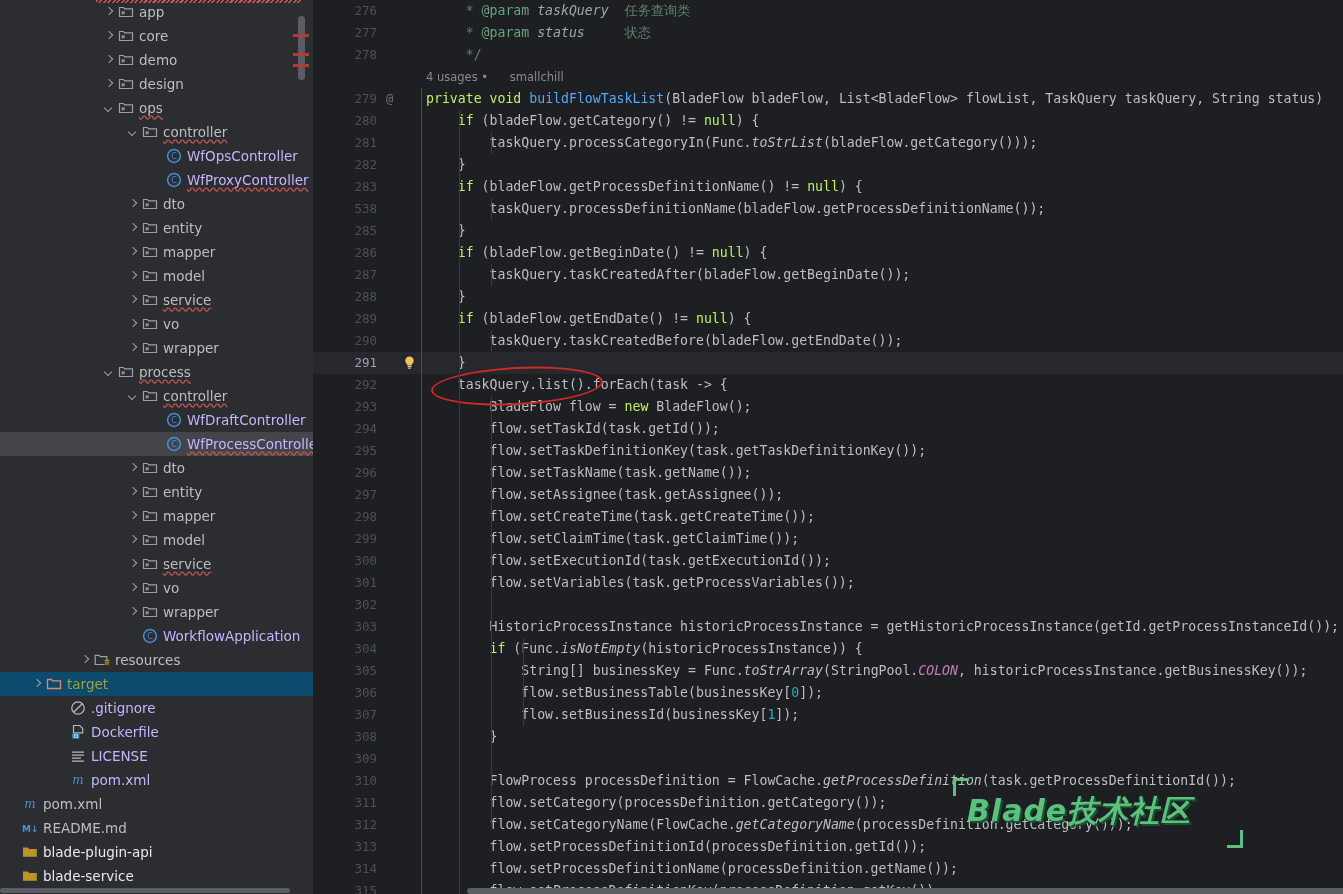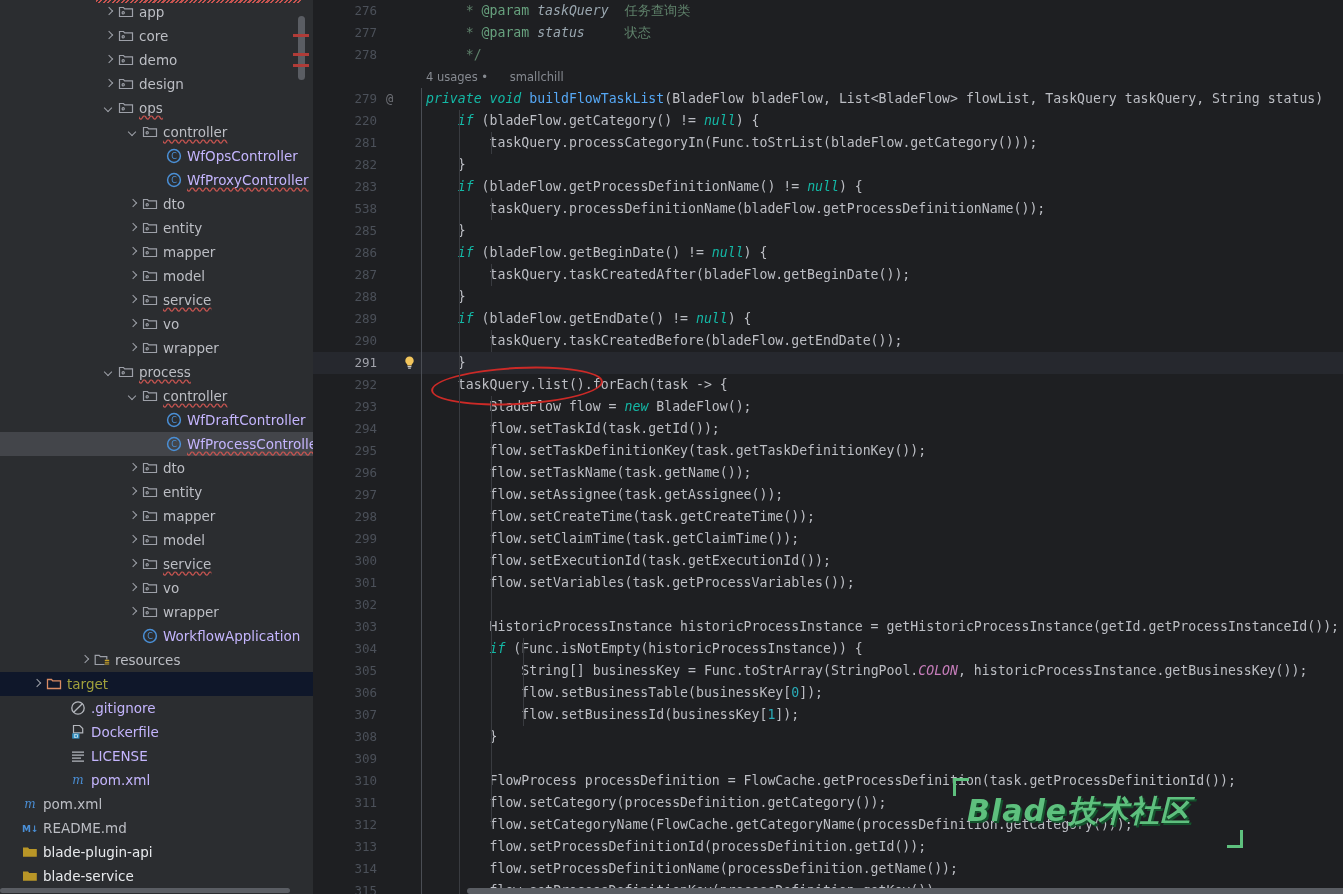--- a/index.html
+++ b/index.html
@@ -24,21 +24,21 @@
     height: 24px;
     display: flex;
     align-items: center;
     position: relative;
     font-size: 13.5px;
     color: #dfe1e5;
     white-space: nowrap;
     padding-right: 4px;
   }
   .trow.sel     { background: #43454a; }
-  .trow.target-hl { background: #0f172a; text-align: center; }
+  .trow.target-hl { background: #0c4a6e; text-align: center; }
   .twist {
     width: 11px; height: 11px;
     flex: 0 0 11px;
     position: relative;
     margin-right: 3px;
   }
   .twist.closed::before {
     content: "";
     position: absolute; left: 2px; top: 1px;
     width: 5px; height: 5px;
@@ -110,27 +110,27 @@
     color: #bcbec4;
   }
   .annot {
     position: absolute; left: 113px;
     font-family: "DejaVu Sans", sans-serif; font-size: 11.5px; color: #868a91;
   }
   .annot .who { margin-left: 18px; }
   .at-mark { position: absolute; left: 73px; color: #6e7076; font-size: 12px; font-family:"DejaVu Sans Mono", monospace;}
 
   
-  .k  { color: #14b8a6; font-style: italic; }   
+  .k  { color: #bef264; }   
   .m  { color: #56a8f5; }
   .num{ color: #2aacb8; }
   .doc{ color: #5f826b; }
   .tag{ color: #67a17e; }
   .pv { color: #9aa7b0; font-style: italic; }
-  .it { color: #bcbec4; }
+  .it { color: #bcbec4; font-style: italic; }
   .cst{ color: #c77dbb; font-style: italic; }
 
   
   .iguide { position: absolute; width: 1px; background: #393b40; top: 0; height: 22px; }
   .vbar-fold {
     position: absolute; left: 108px; width: 1px; background: #4a4d54;
   }
   .bulb {
     position: absolute; left: 89px; top: 3px; width: 15px; height: 16px;
   }
@@ -517,21 +517,21 @@
   </div>
 
   <div class="editor">
     <div class="gutter-bg"></div>
     <div class="code-rows" id="code-rows">
         <div class="crow"><span class="lno">276</span><span class="ctext"><span class="doc">     * </span><span class="tag">@param</span><span class="doc"> </span><span class="pv">taskQuery</span><span class="doc">  任务查询类</span></span></div>
         <div class="crow"><span class="lno">277</span><span class="ctext"><span class="doc">     * </span><span class="tag">@param</span><span class="doc"> </span><span class="pv">status</span><span class="doc">     状态</span></span></div>
         <div class="crow"><span class="lno">278</span><span class="ctext"><span class="doc">     */</span></span></div>
         <div class="crow" style="height: 22px; padding-left: 16px;"><span class="annot"><span>4 usages</span><span style="color: rgb(134, 138, 145);"> • </span><span class="who">smallchill</span></span></div>
         <div class="crow"><span class="lno">279</span><span class="at-mark">@</span><span class="ctext"><span class="k">private</span> <span class="k">void</span> <span class="m">buildFlowTaskList</span>(BladeFlow bladeFlow, List&lt;BladeFlow&gt; flowList, TaskQuery taskQuery, String status)</span></div>
-        <div class="crow"><span class="lno">220</span><span class="ctext">    <span class="k">if</span> (bladeFlow.getCategory() != <span class="k">null</span>) {</span></div>
+        <div class="crow"><span class="lno">280</span><span class="ctext">    <span class="k">if</span> (bladeFlow.getCategory() != <span class="k">null</span>) {</span></div>
         <div class="crow"><span class="lno">281</span><span class="ctext">        taskQuery.processCategoryIn(Func.<span class="it">toStrList</span>(bladeFlow.getCategory()));</span></div>
         <div class="crow"><span class="lno">282</span><span class="ctext">    }</span></div>
         <div class="crow"><span class="lno">283</span><span class="ctext">    <span class="k">if</span> (bladeFlow.getProcessDefinitionName() != <span class="k">null</span>) {</span></div>
         <div class="crow"><span class="lno">538</span><span class="ctext">        taskQuery.processDefinitionName(bladeFlow.getProcessDefinitionName());</span></div>
         <div class="crow"><span class="lno">285</span><span class="ctext">    }</span></div>
         <div class="crow"><span class="lno">286</span><span class="ctext">    <span class="k">if</span> (bladeFlow.getBeginDate() != <span class="k">null</span>) {</span></div>
         <div class="crow"><span class="lno">287</span><span class="ctext">        taskQuery.taskCreatedAfter(bladeFlow.getBeginDate());</span></div>
         <div class="crow"><span class="lno">288</span><span class="ctext">    }</span></div>
         <div class="crow"><span class="lno">289</span><span class="ctext">    <span class="k">if</span> (bladeFlow.getEndDate() != <span class="k">null</span>) {</span></div>
         <div class="crow"><span class="lno">290</span><span class="ctext">        taskQuery.taskCreatedBefore(bladeFlow.getEndDate());</span></div>

